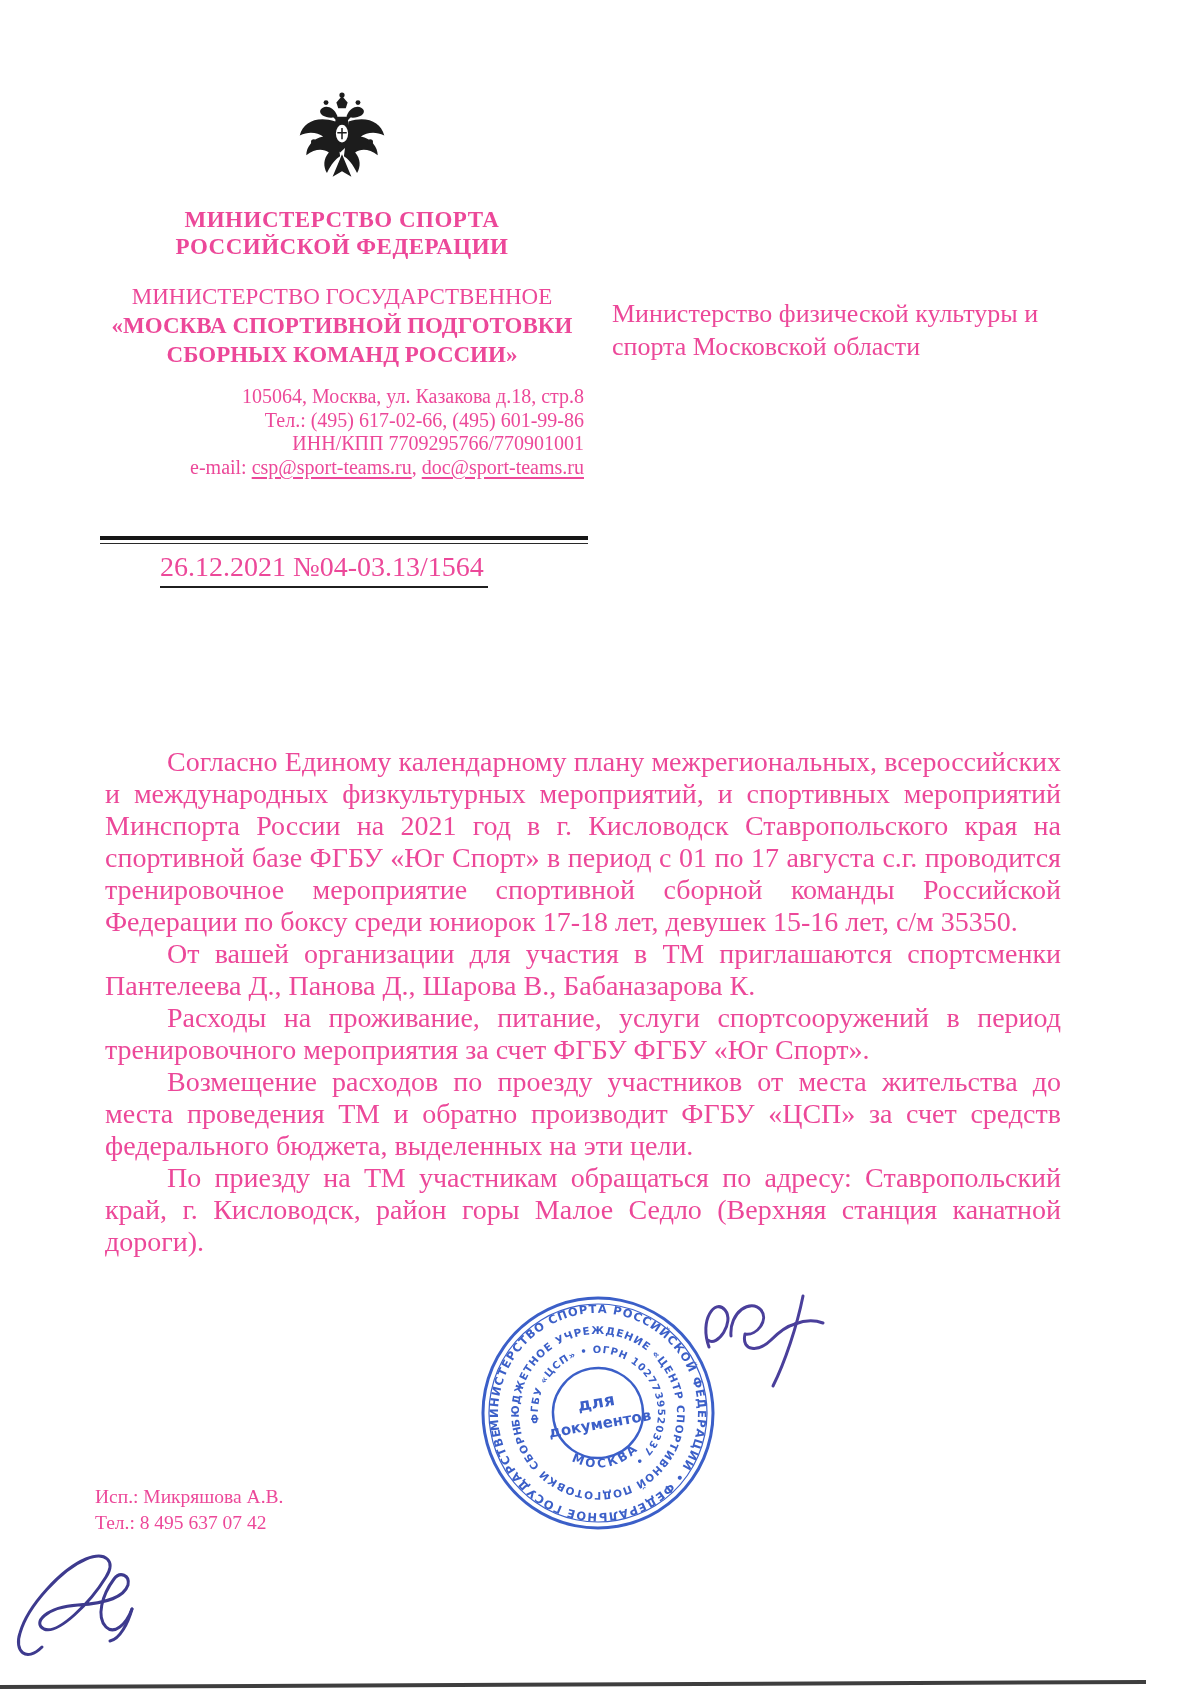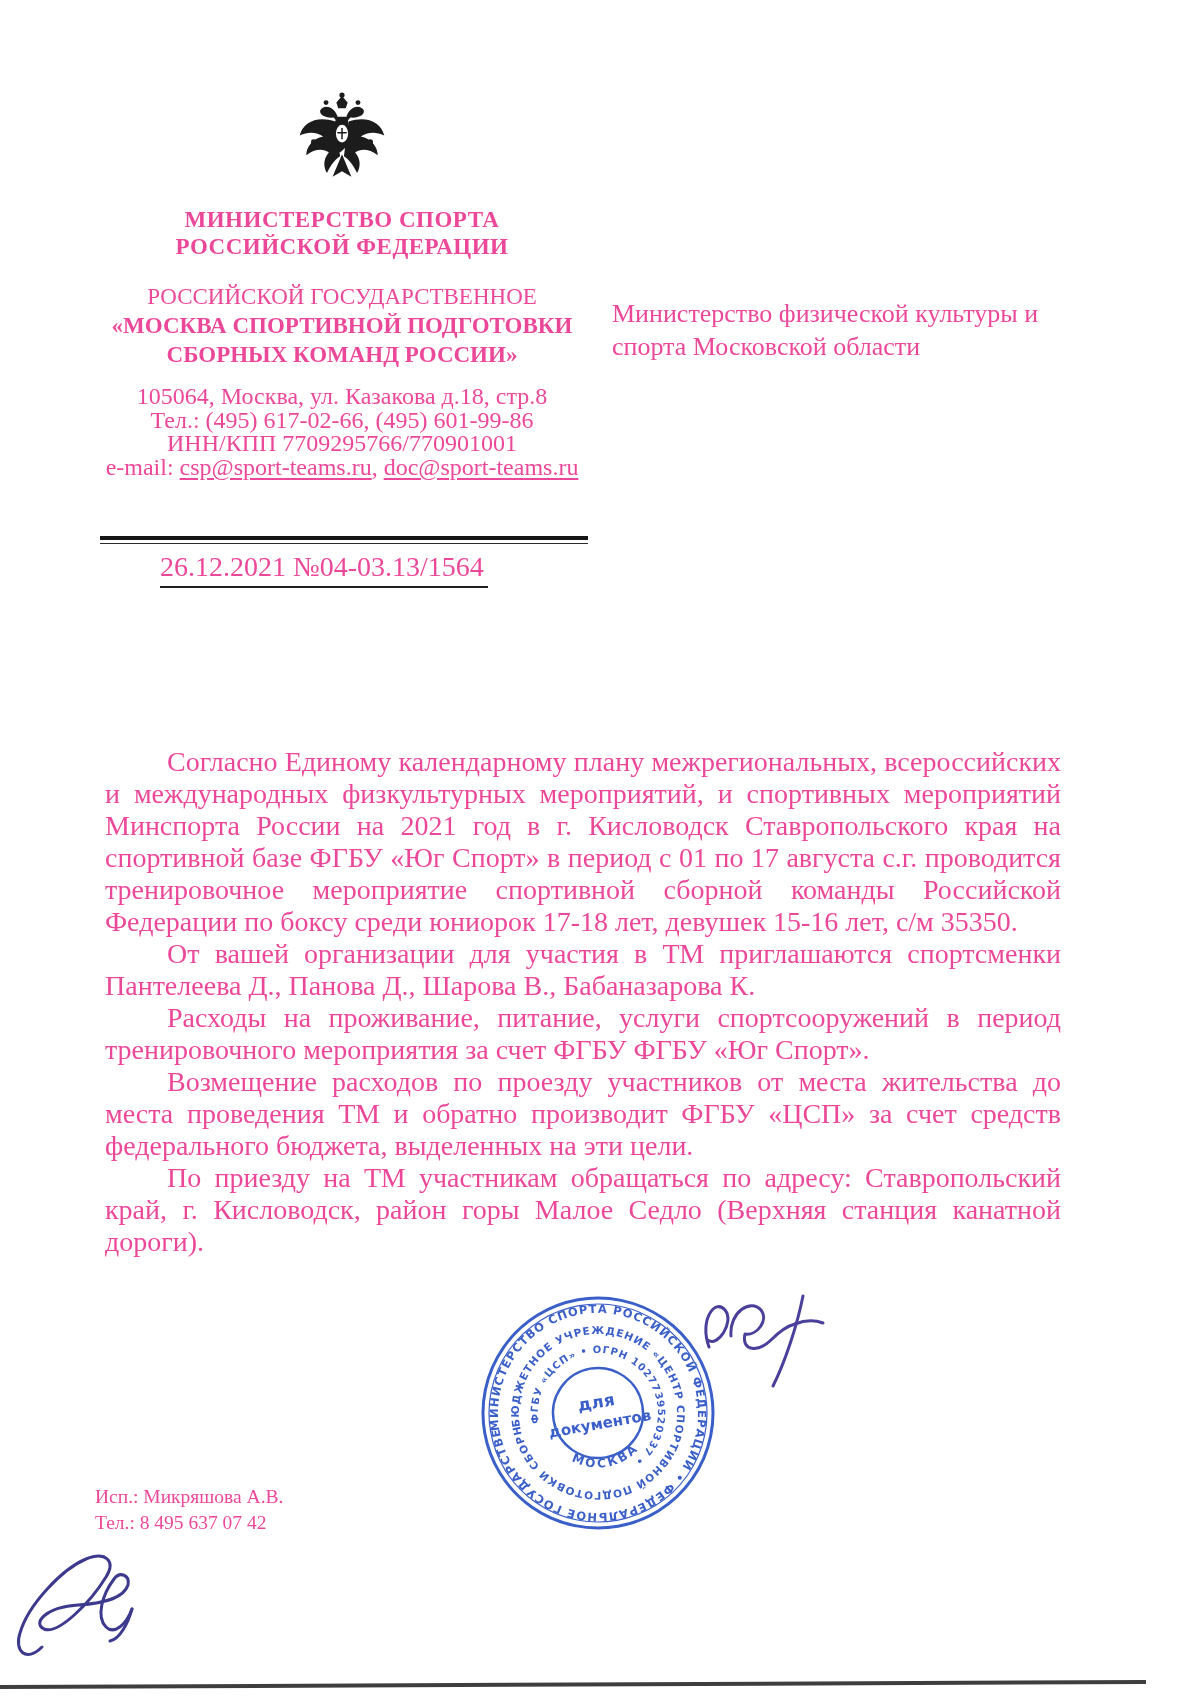--- a/index.html
+++ b/index.html
@@ -7,21 +7,21 @@
     position:relative;width:1200px;height:1697px;margin:0 auto;
     background:#ffffff;overflow:hidden;
     font-family:"Liberation Serif","DejaVu Serif",serif;color:#ec4899;
   }
   
   .lh-left{position:absolute;left:100px;top:86px;width:484px;text-align:center;}
   .emblem{display:block;margin:0 auto;width:94px;height:114px;}
   .ministry{margin-top:6px;font-weight:bold;font-size:23px;line-height:27px;letter-spacing:.5px;}
   .org{margin-top:22px;font-size:23px;line-height:29px;}
   .org .b{font-weight:bold;}
-  .addr{margin-top:16px;font-size:24px;line-height:23.5px;}
+  .addr{margin-top:16px;font-size:20px;line-height:23.5px;text-align:right;}
   .u{text-decoration:underline;text-underline-offset:3px;}
   
   .recipient{position:absolute;left:612px;top:297px;width:436px;
     font-size:26px;line-height:33px;}
   
   .rule{position:absolute;left:100px;top:536px;width:488px;height:3px;
     border-top:4px solid #161616;border-bottom:1px solid #2a2a2a;}
   .refnum{position:absolute;left:160px;top:551px;font-size:28px;
     border-bottom:2px solid #1f1f1f;padding:0 4px 3px 0;}
   
@@ -66,21 +66,21 @@
       <ellipse cx="50" cy="46" rx="7.5" ry="10.5" fill="#ffffff" stroke="#1c1c1c" stroke-width="2"></ellipse>
       <path d="M50,40 v12 M45,45 h10" stroke="#1c1c1c" stroke-width="1.6" fill="none"></path>
     </svg>
 
     <div class="ministry">
       <div>МИНИСТЕРСТВО СПОРТА</div>
       <div>РОССИЙСКОЙ ФЕДЕРАЦИИ</div>
     </div>
 
     <div class="org">
-      <div>РОССИЙСКОЙ ГОСУДАРСТВЕННОЕ</div>
+      <div>МИНИСТЕРСТВО ГОСУДАРСТВЕННОЕ</div>
       <div class="b">«МОСКВА СПОРТИВНОЙ ПОДГОТОВКИ</div>
       <div class="b">СБОРНЫХ КОМАНД РОССИИ»</div>
     </div>
 
     <div class="addr">
       <div>105064, Москва, ул. Казакова д.18, стр.8</div>
       <div>Тел.: (495) 617-02-66, (495) 601-99-86</div>
       <div>ИНН/КПП 7709295766/770901001</div>
       <div><span>e-mail: </span><span class="u">csp@sport-teams.ru</span><span>, </span><span class="u">doc@sport-teams.ru</span></div>
     </div>

